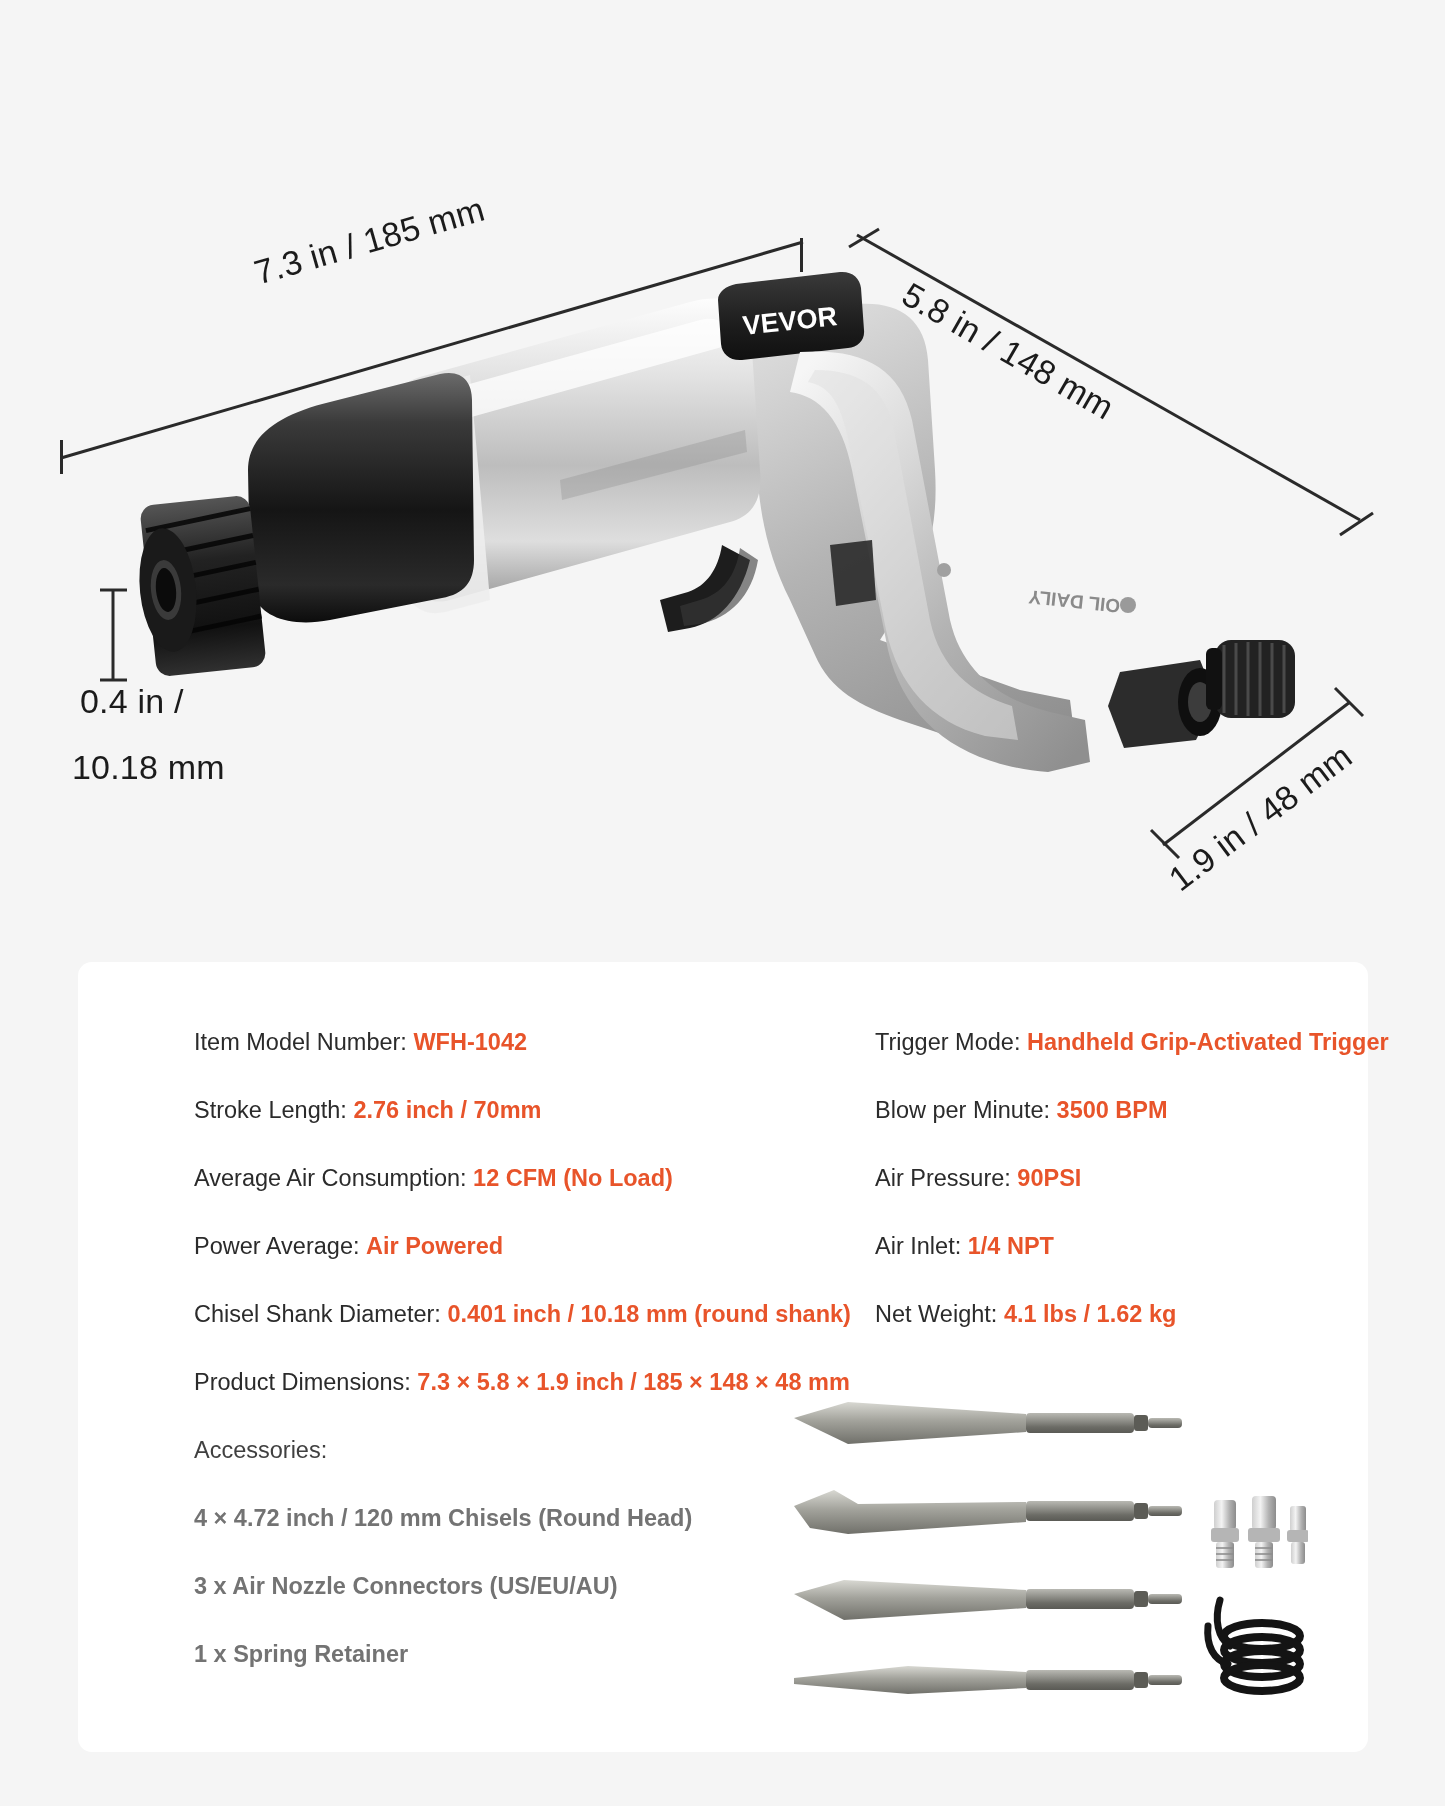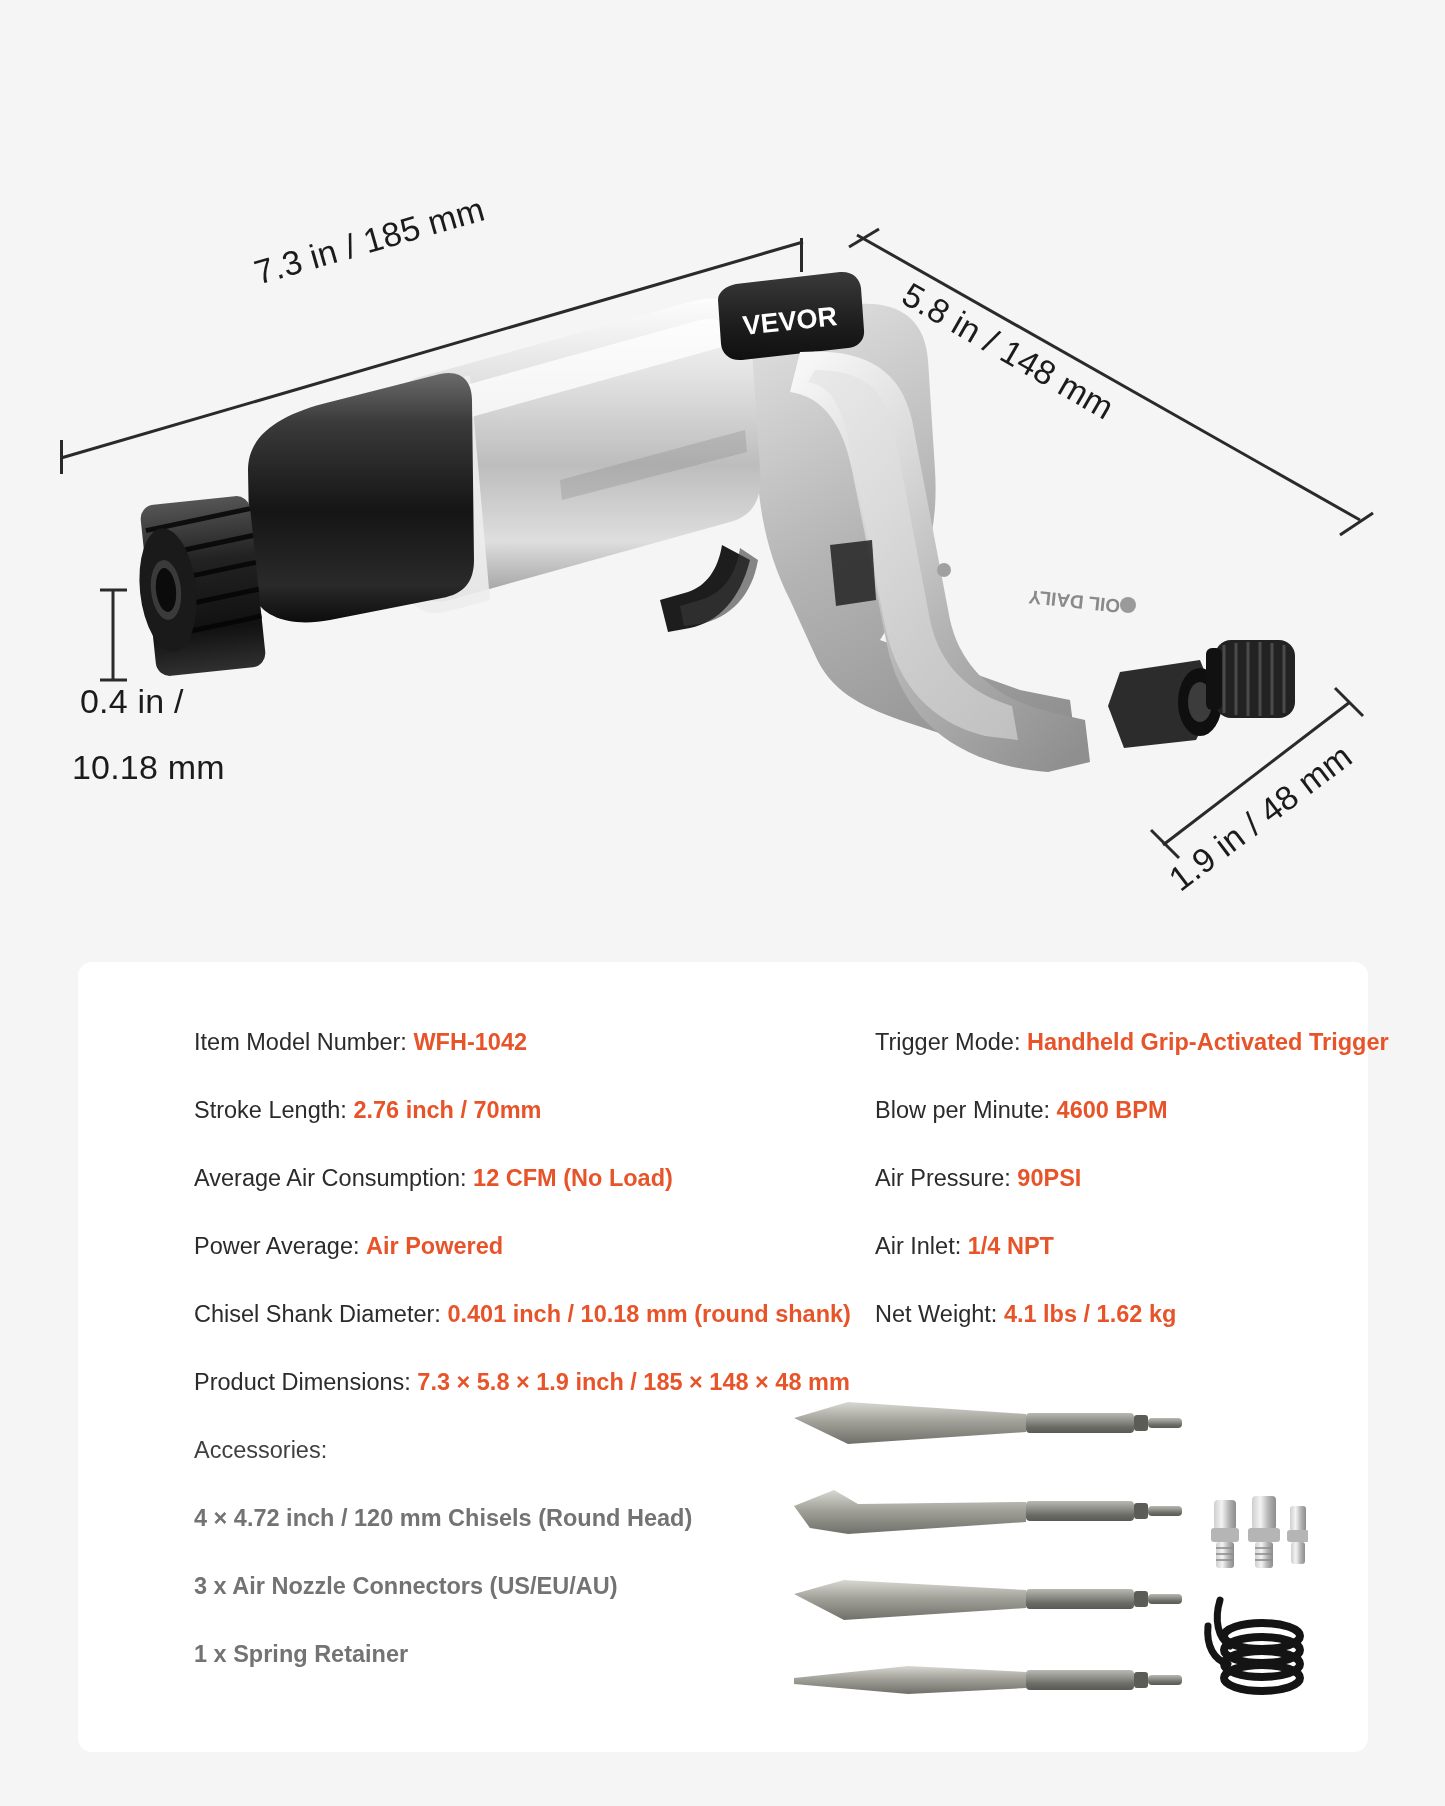--- a/index.html
+++ b/index.html
@@ -279,21 +279,21 @@
       <div class="acc-item">4 × 4.72 inch / 120 mm Chisels (Round Head)</div>
       <div class="acc-item">3 x Air Nozzle Connectors (US/EU/AU)</div>
       <div class="acc-item">1 x Spring Retainer</div>
     </div>
 
     <div class="col-right">
       <div class="spec-row">
         <span>Trigger Mode: </span><span class="val">Handheld Grip-Activated Trigger</span>
       </div>
       <div class="spec-row">
-        <span>Blow per Minute: </span><span class="val">4600 BPM</span>
+        <span>Blow per Minute: </span><span class="val">3500 BPM</span>
       </div>
       <div class="spec-row">
         <span>Air Pressure: </span><span class="val">90PSI</span>
       </div>
       <div class="spec-row">
         <span>Air Inlet: </span><span class="val">1/4 NPT</span>
       </div>
       <div class="spec-row">
         <span>Net Weight: </span><span class="val">4.1 lbs / 1.62 kg</span>
       </div>

